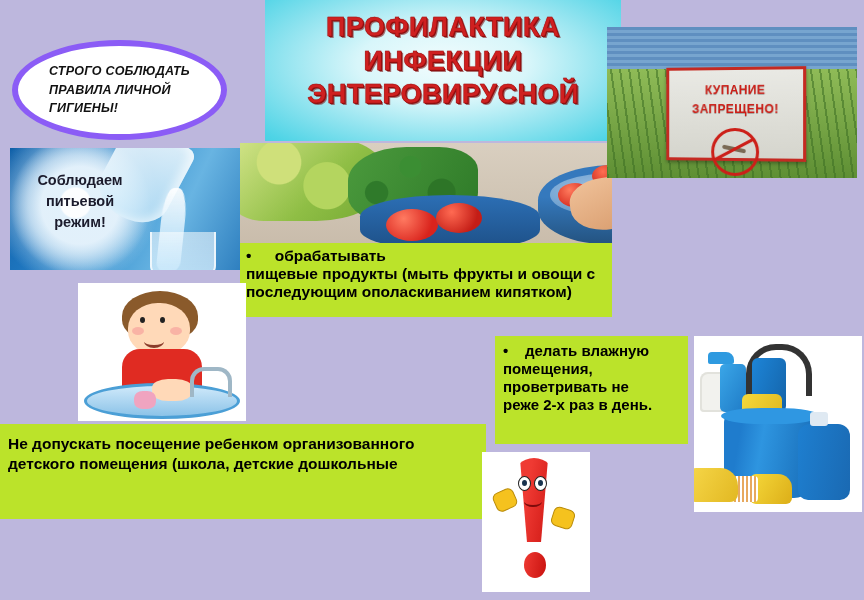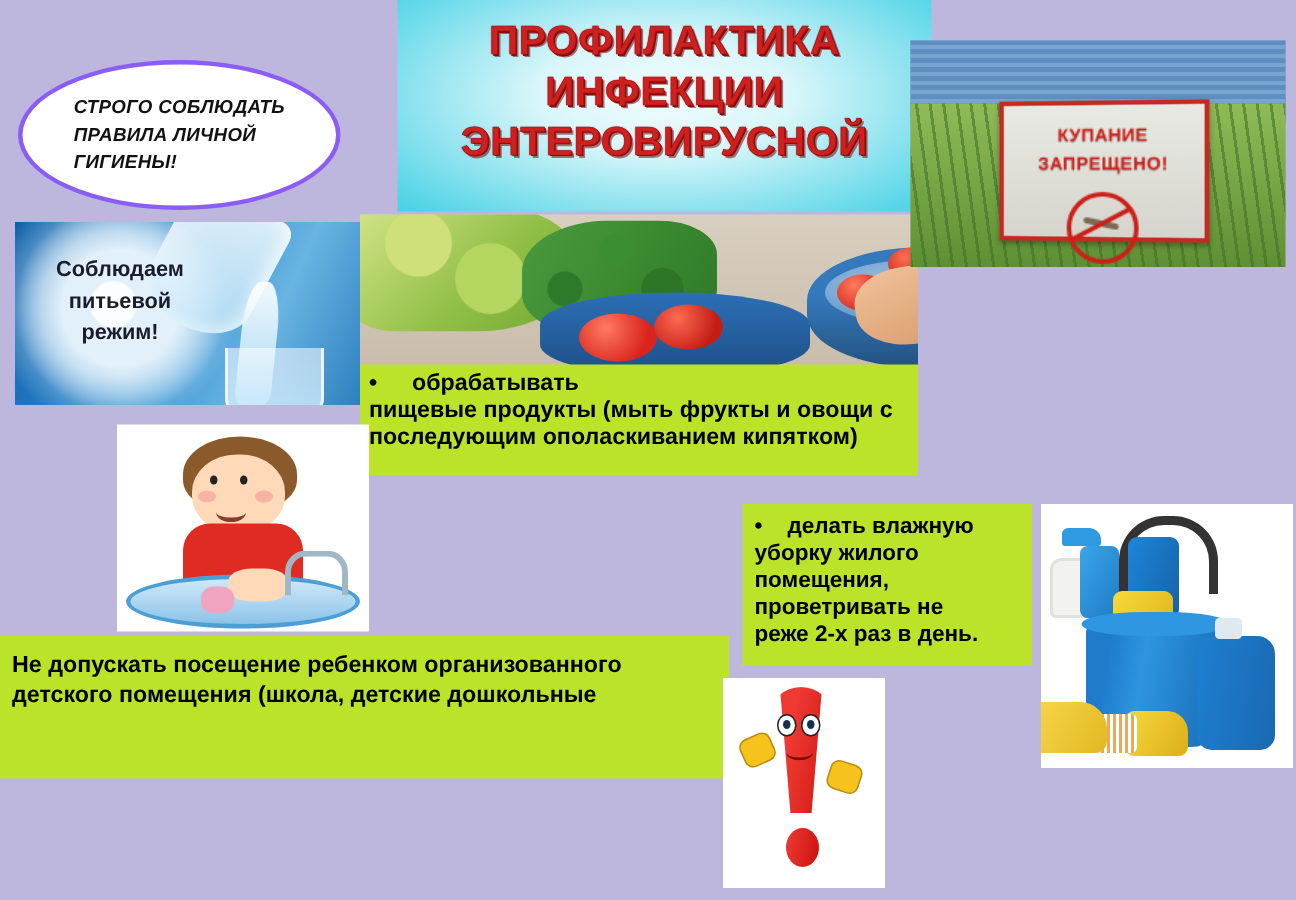--- a/index.html
+++ b/index.html
@@ -40,21 +40,21 @@
   .title-banner .tline+.tline{margin-top:6px;}
 
   
   .oval{
     border-radius:50%;
     background:#ffffff;
     display:flex;align-items:center;justify-content:center;
   }
   .oval-hygiene{
     left:12px;top:40px;width:215px;height:100px;
-    border:3px solid #8b5cf6;
+    border:6px solid #8b5cf6;
   }
   .oval-hygiene .otxt{
     font-style:italic;font-weight:bold;
     font-size:12.5px;line-height:1.5;
     color:#111;
     padding:0 12px;
     letter-spacing:.2px;
   }
   .oval-swim{
     left:655px;top:205px;width:206px;height:104px;
@@ -430,21 +430,20 @@
     <div class="hands"></div>
     <div class="tap"></div>
     <div class="soap"></div>
   </div>
 
   <div class="abs green green-clean">
     <span class="nl">
       <span>•</span>
       &nbsp;&nbsp;&nbsp;<span>делать влажную</span>
     </span>
-    <span class="nl">уборку жилого</span>
     <span class="nl">помещения,</span>
     <span class="nl">проветривать не</span>
     <span class="nl">реже 2-х раз в день.</span>
   </div>
 
   <div class="abs ph-clean">
     <div class="handle"></div>
     <div class="brush-w"></div>
     <div class="spray"></div>
     <div class="btl-blue"></div>

